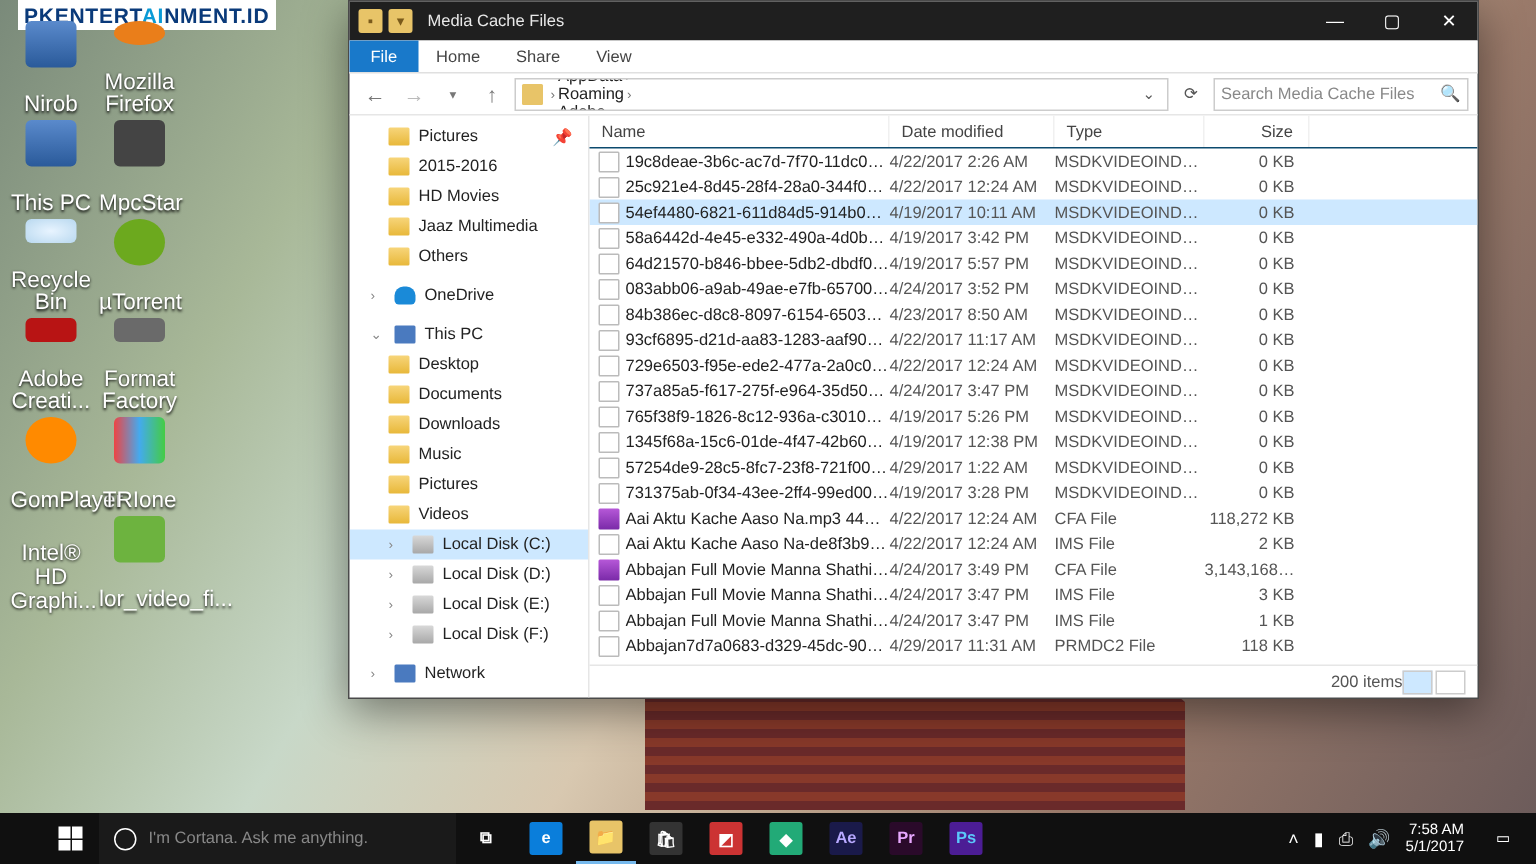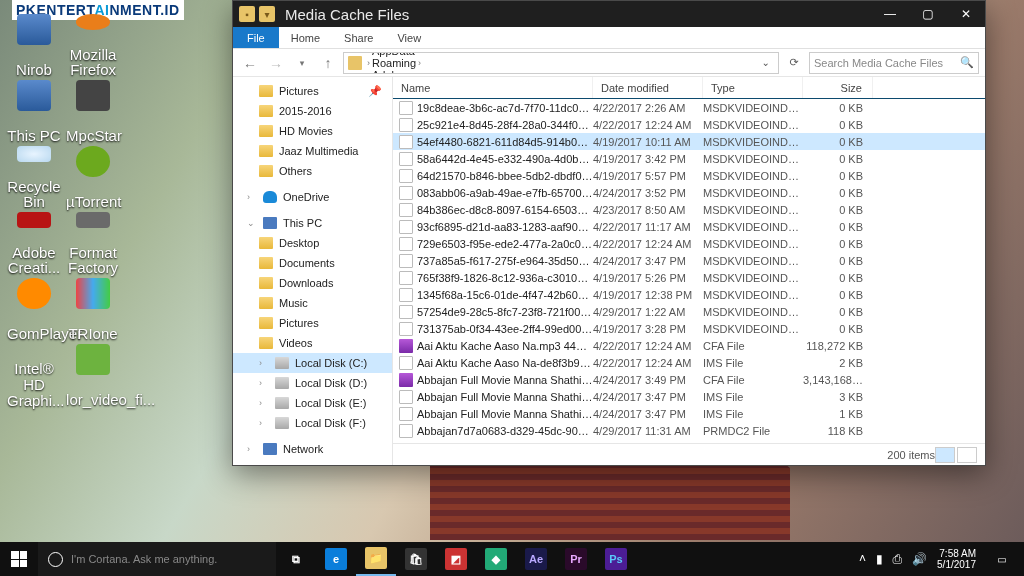--- a/index.html
+++ b/index.html
@@ -19,21 +19,21 @@
   .ic.utor{background:#6ca91e;border-radius:50%;} .ic.cc{background:#b81414;}
   .ic.fmt{background:#6a6a6a;} .ic.gom{background:#ff8a00;border-radius:50%;}
   .ic.trio{background:linear-gradient(90deg,#e44,#4ae 50%,#4c4);} .ic.cam{background:#ff6a00;}
   .ic.webm{background:#6db33f;} .ic.intel{background:#1a6aaa;}
 
   .explorer { position:absolute; left:232px; top:0; width:754px; height:466px; background:#fff;
     box-shadow:0 8px 28px rgba(0,0,0,.45); display:flex; flex-direction:column; border:1px solid #4a4a4a; }
   .titlebar { height:26px; background:#1f1f1f; color:#fff; display:flex; align-items:center; }
   .titlebar .ticons { display:flex; gap:4px; padding:0 6px; }
   .tico { width:16px; height:16px; background:#e8c468; border-radius:2px; font-size:10px; display:flex; align-items:center; justify-content:center; color:#7a5a1a; }
-  .titlebar .ttxt{font-size:15px; opacity:.9; padding-left:4px;}
+  .titlebar .ttxt{font-size:11px; opacity:.9; padding-left:4px;}
   .winbtns{margin-left:auto;display:flex;}
   .wbtn{width:38px;height:26px;display:flex;align-items:center;justify-content:center;color:#fff;font-size:12px;}
   .ribbon{height:22px;background:#fff;border-bottom:1px solid #e0e0e0;display:flex;align-items:stretch;}
   .filetab{background:#1979ca;color:#fff;padding:0 14px;display:flex;align-items:center;font-size:11px;}
   .rtab{padding:0 12px;display:flex;align-items:center;color:#444;}
   .navrow{height:28px;display:flex;align-items:center;gap:4px;padding:0 6px;border-bottom:1px solid #e6e6e6;}
   .navbtn{width:22px;height:22px;display:flex;align-items:center;justify-content:center;color:#777;font-size:14px;}
   .navbtn.disabled{color:#bbb;}
   .addrbar{flex:1;height:22px;border:1px solid #ccc;display:flex;align-items:center;padding:0 4px;gap:2px;overflow:hidden;}
   .crumb{display:flex;align-items:center;gap:2px;color:#222;white-space:nowrap;}
@@ -61,21 +61,21 @@
   .row{height:17px;display:flex;align-items:center;}
   .row.sel{background:#cde8ff;}
   .row .fi{width:14px;height:14px;margin:0 4px 0 6px;background:#fff;border:1px solid #bbb;border-radius:1px;}
   .row .fi.cfa{background:linear-gradient(#b658d8,#7a2aa8);border:none;}
   .row .fi.ims{background:#fff;}
   .cell{white-space:nowrap;overflow:hidden;text-overflow:ellipsis;color:#222;}
   .cell.nm{width:176px;} .cell.dt{width:110px;color:#555;} .cell.tp{width:100px;color:#555;} .cell.sz{width:70px;text-align:right;padding-right:10px;color:#555;}
   .status{height:22px;border-top:1px solid #e6e6e6;display:flex;align-items:center;padding:0 8px;color:#555;justify-content:flex-end;}
   .viewsw{display:flex;gap:2px;} .vbtn{width:20px;height:16px;border:1px solid #ccc;}
 
-  .taskbar{position:absolute;left:0;bottom:0;width:1024px;height:34px;background:#101010;display:flex;align-items:center;}
+  .taskbar{position:absolute;left:0;bottom:0;width:1024px;height:34px;background:#101010;display:flex;align-items:center;padding-left:28px;}
   .start{width:38px;height:34px;display:flex;align-items:center;justify-content:center;}
   .winlogo{width:16px;height:16px;display:grid;grid-template-columns:1fr 1fr;grid-template-rows:1fr 1fr;gap:1px;}
   .winlogo div{background:#fff;}
   .cortana{display:flex;align-items:center;gap:8px;color:#888;width:238px;height:34px;padding-left:10px;background:#1a1a1a;}
   .cortana .o{width:15px;height:15px;border:1.5px solid #fff;border-radius:50%;}
   .tb{width:40px;height:34px;display:flex;align-items:center;justify-content:center;}
   .tb .q{width:22px;height:22px;border-radius:2px;display:flex;align-items:center;justify-content:center;font-size:11px;font-weight:bold;}
   .tb.active{border-bottom:2px solid #76b9ed;}
   .tray{margin-left:auto;display:flex;align-items:center;gap:10px;color:#fff;padding-right:6px;font-size:10px;}
   .tray .clk{text-align:right;line-height:1.15;}

